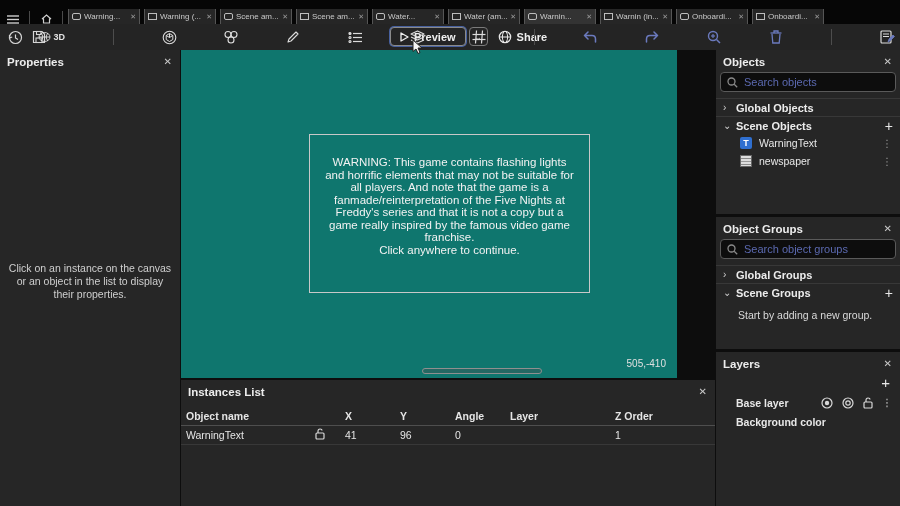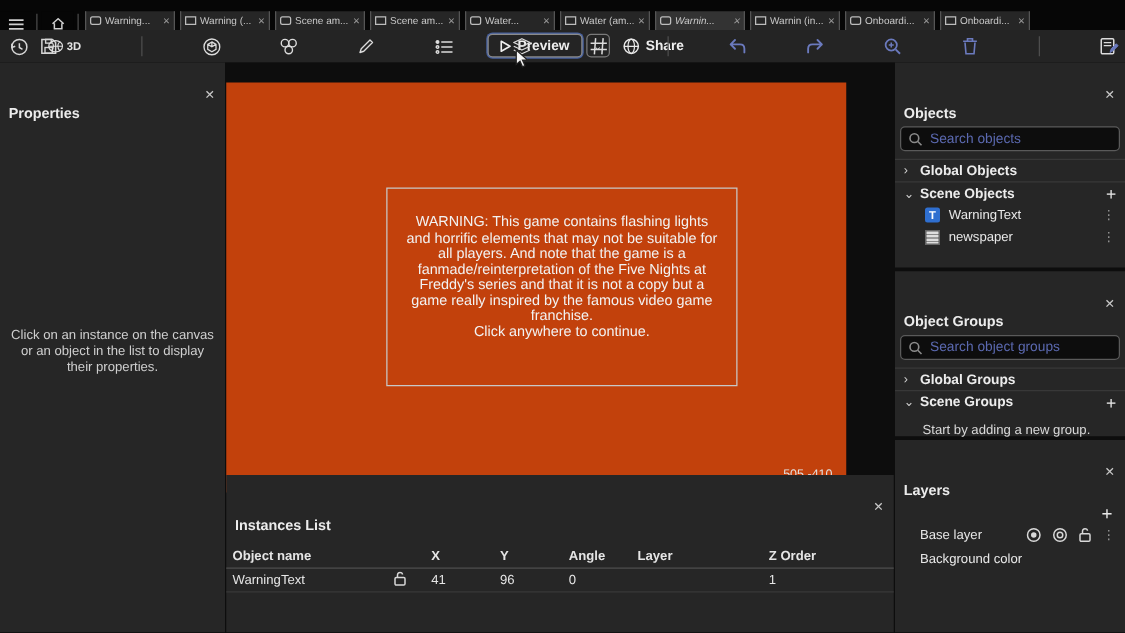--- a/index.html
+++ b/index.html
@@ -8,21 +8,21 @@
   .app { position:relative; width:900px; height:506px; background:#161616; }
 
   
   .tabbar { position:absolute; left:0; top:0; width:900px; height:24px; background:#060606;
     display:flex; align-items:flex-end; overflow:hidden; }
   .tb-btn { height:15px; min-width:26px; display:flex; align-items:flex-end; justify-content:center;
     color:#cfcfcf; font-size:11px; background:#060606; }
   .tb-sep { width:1px; height:13px; background:#4a4a4a; margin:0 3px; align-self:flex-end; }
   .tab { height:15px; width:72px; background:#262626; border-left:1px solid #555; border-right:1px solid #555;
     margin:0 2px; display:flex; align-items:center; padding:0 3px; gap:3px; overflow:hidden; flex:none; }
-  .tab.active { background:#333;font-style:italic; }
+  .tab.active { background:#333; }
   .tab-icon { width:9px; height:7px; border:1px solid #bdbdbd; border-radius:2px; flex:none; }
   .tab-icon.events { border-radius:0; }
   .tab-label { color:#c9c9c9; font-size:8px; white-space:nowrap; overflow:hidden; flex:1; }
   .tab-close { color:#9a9a9a; font-size:7px; flex:none; }
 
   
   .toolbar { position:absolute; left:0; top:24px; width:900px; height:26px; background:#242424;
     display:flex; align-items:center; }
   .icon-btn { width:22px; height:20px; display:flex; align-items:center; justify-content:center; flex:none; }
   .icon-btn svg { display:block; }
@@ -39,28 +39,28 @@
   .toolbar-right { position:absolute; right:2px; top:3px; display:flex; align-items:center;gap:40px; }
   .toggle { display:flex; align-items:center; gap:2px; color:#e3e3e3; font-size:9px; font-weight:bold;
     padding:0 4px; }
   .toggle.dim { opacity:.45; }
 
   
   .main { position:absolute; left:0; top:50px; width:900px; height:456px; background:#0d0d0d; }
   .panel { background:#262626; position:absolute; }
   .panel-header { display:flex; align-items:center; justify-content:space-between;
     padding:6px 8px 4px 7px; }
-  .panel-title { color:#ececec; font-size:11.5px; font-weight:bold;margin-top:29px; }
+  .panel-title { color:#ececec; font-size:11.5px; font-weight:bold; }
   .panel-close { color:#c9c9c9; font-size:10px; line-height:10px; }
 
   .props { left:0; top:0; width:180px; height:456px; }
   .props-placeholder { position:absolute; top:212px; left:6px; width:168px; text-align:center;
     color:#cfcfcf; font-size:10.5px; line-height:13px; }
 
-  .center-canvas { position:absolute; left:181px; top:16px; width:496px; height:328px; background:#c2410c; }
+  .center-canvas { position:absolute; left:181px; top:0; width:496px; height:328px; background:#0f766e; }
   .selection-box { position:absolute; left:128px; top:84px; width:281px; height:159px;
     border:1px solid #c8c8c8; }
   .warning-text { position:absolute; left:-30px; right:-30px; top:21px; text-align:center;
     color:#f2f2f2; font-size:11.5px; line-height:12.5px; white-space:pre-line; }
   .canvas-coords { position:absolute; right:11px; bottom:9px; color:#e0e0e0; font-size:10px;text-align:right; }
   .canvas-hscroll { position:absolute; left:241px; bottom:4px; width:120px; height:6px;
     border:1px solid #8f8f8f; border-radius:4px; background:rgba(80,80,80,.35); }
 
   
   .instances { left:181px; top:330px; width:534px; height:126px; }
@@ -90,21 +90,21 @@
   .obj-label { color:#e8e8e8; font-size:10.5px; flex:1; }
   .row-dots { color:#9d9d9d; font-size:10px; }
   .text-obj-icon { width:12px; height:12px; background:#2f6fd0; border-radius:2px; color:#fff;
     font-size:9px; font-weight:bold; display:flex; align-items:center; justify-content:center; flex:none; }
   .news-obj-icon { width:12px; height:12px; background:
     linear-gradient(#ddd 0 2px, #888 2px 3px, #ddd 3px 5px, #999 5px 6px, #ddd 6px 8px, #8a8a8a 8px 9px, #ddd 9px 12px);
     border:1px solid #666; flex:none; }
   .empty-text { color:#d9d9d9; font-size:10.5px; padding:8px 0 0 22px; }
   .layers-plus { display:flex; justify-content:flex-end; padding:2px 10px 4px 0;
     color:#e8e8e8; font-size:15px; line-height:13px; }
-  .layer-row { display:flex; align-items:flex-start; height:19px; padding:0 8px 0 20px; gap:8px; }
+  .layer-row { display:flex; align-items:center; height:19px; padding:0 8px 0 20px; gap:8px;font-weight:bold; }
   .layer-label { color:#e8e8e8; font-size:10.5px; flex:1; }
   .layer-icons { display:flex; align-items:center; gap:9px; }
 
   .cursor { position:absolute; left:412px; top:39px; z-index:50; }
 </style>
 </head>
 <body>
 
 <div class="app">
 

